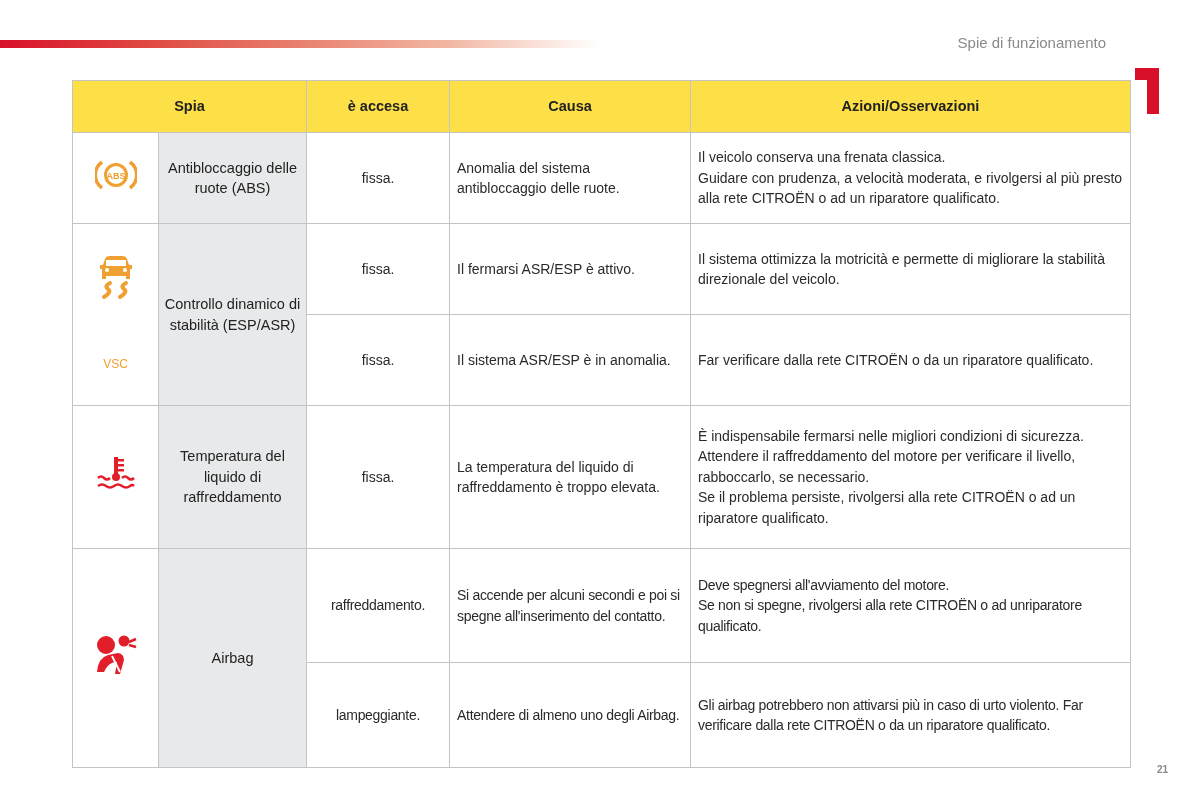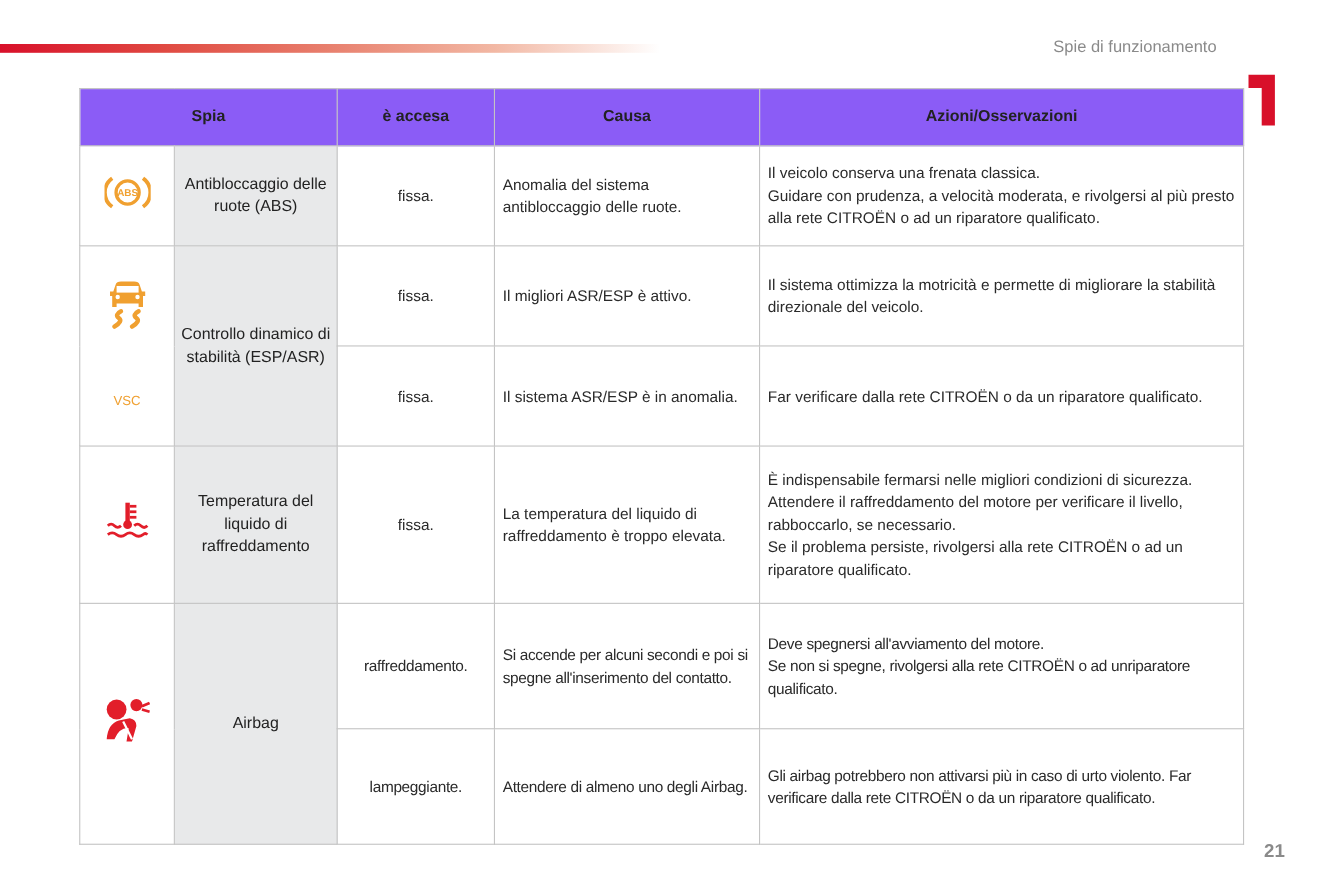--- a/index.html
+++ b/index.html
@@ -2,24 +2,24 @@
 <html><head>
 <meta charset="utf-8">
 <style>
   html, body { margin:0; padding:0; }
   body { width:1200px; height:800px; background:#ffffff; position:relative; overflow:hidden;
          font-family:"Liberation Sans", sans-serif; color:#2a2a2a; }
   .top-bar { position:absolute; left:0; top:40px; width:600px; height:8px;
              background:linear-gradient(to right,#d8102a 0%,#e04a42 25%,#e8806e 50%,#f2b8a4 75%,#ffffff 100%); }
   .section-title { position:absolute; right:94px; top:34px; font-size:15px; color:#8a8a8a; }
   .chapter-num { position:absolute; left:1133px; top:66px; width:30px; height:50px; }
-  .page-num { position:absolute; right:32px; top:764px; font-size:17px; font-weight:bold; color:#8a8a8a; }
+  .page-num { position:absolute; right:32px; top:764px; font-size:10px; font-weight:bold; color:#8a8a8a; }
   table { position:absolute; left:72px; top:80px; width:1058px; border-collapse:collapse; table-layout:fixed; }
   td, th { border:1px solid #c4c4c4; font-size:14px; line-height:20.5px; padding:0; vertical-align:middle; }
-  th { background:#8b5cf6; height:51px; font-weight:bold; font-size:14.5px; text-align:center; color:#222; }
+  th { background:#fde047; height:51px; font-weight:bold; font-size:14.5px; text-align:center; color:#222; }
   td.icon-cell { text-align:center; background:#fff; }
   td.name-cell { background:#e8e9ea; text-align:center; font-weight:normal; font-size:14.5px; color:#222; }
   td.lit-cell { text-align:center;margin-left:17px; }
   td.text-cell { padding:0 7px; text-align:left; }
   .narrow { font-family:"Liberation Sans Narrow","Liberation Sans",sans-serif; letter-spacing:-0.3px; }
   .vsc { color:#f0a030; font-size:12px; display:block; margin-top:48px; }
 </style>
 </head>
 <body>
 
@@ -70,21 +70,21 @@
           <rect x="10" y="5" width="20" height="6" fill="#fff"></rect>
           <circle cx="11" cy="15" r="2" fill="#fff"></circle>
             <circle cx="29" cy="15" r="2" fill="#fff"></circle>
           <path d="M14,28 Q8,31 12,34 Q16,37 8,42" stroke="#f0a030" stroke-width="4" fill="none" stroke-linecap="round"></path>
           <path d="M30,28 Q24,31 28,34 Q32,37 24,42" stroke="#f0a030" stroke-width="4" fill="none" stroke-linecap="round"></path>
         </svg>
         <span class="vsc">VSC</span>
       </td>
       <td class="name-cell" rowspan="2">Controllo dinamico di stabilità (ESP/ASR)</td>
       <td class="lit-cell">fissa.</td>
-      <td class="text-cell">Il migliori ASR/ESP è attivo.</td>
+      <td class="text-cell">Il fermarsi ASR/ESP è attivo.</td>
       <td class="text-cell" style="white-space:pre-line">Il sistema ottimizza la motricità e permette di migliorare la stabilità direzionale del veicolo.</td>
     </tr>
 
     <tr style="height:91px">
       <td class="lit-cell">fissa.</td>
       <td class="text-cell">Il sistema ASR/ESP è in anomalia.</td>
       <td class="text-cell" style="white-space:pre-line">Far verificare dalla rete CITROËN o da un riparatore qualificato.</td>
     </tr>
 
     <tr style="height:143px">

